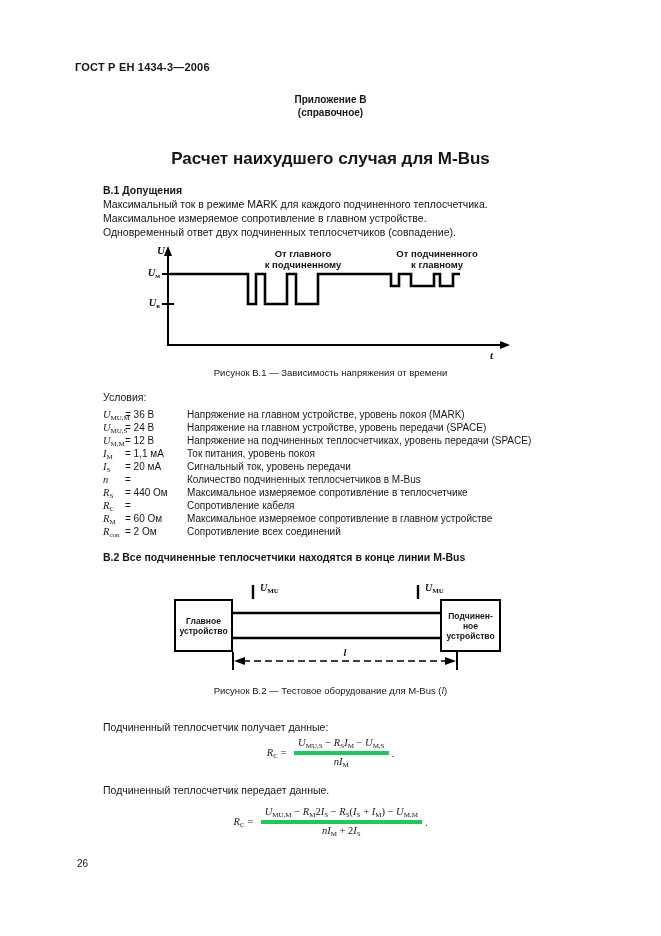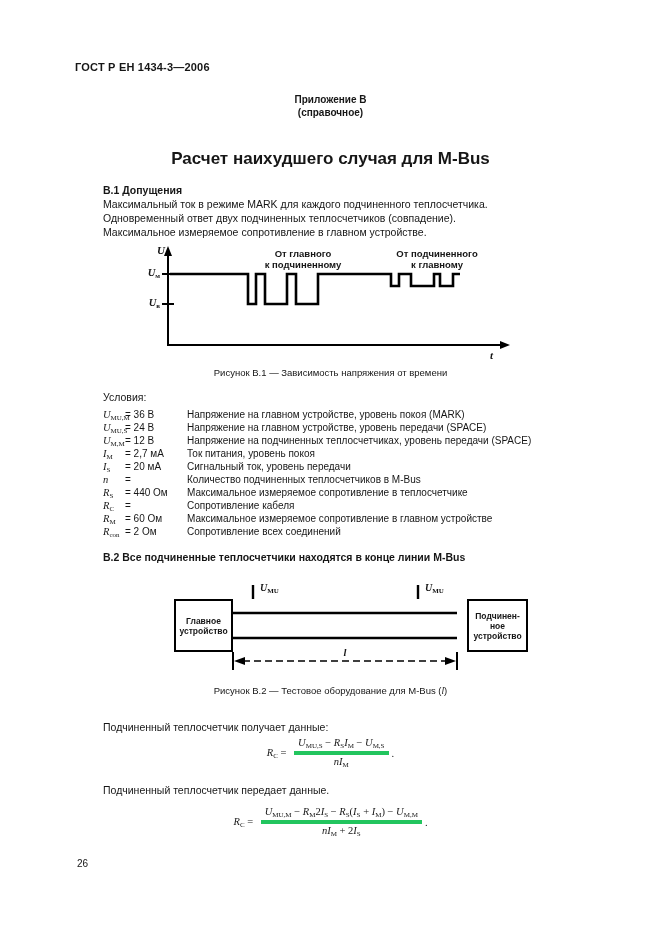--- a/index.html
+++ b/index.html
@@ -61,22 +61,22 @@
 
   <div class="abs doc-header" style="left:75px;top:61px;">ГОСТ Р ЕН 1434-3—2006</div>
 
   <div class="abs center annex" style="top:94px;">Приложение В</div>
   <div class="abs center annex" style="top:107px;">(справочное)</div>
   <div class="abs center annex-title" style="top:149px;">Расчет наихудшего случая для M-Bus</div>
 
   <div class="abs h-sec" style="left:103px;top:184px;">В.1  Допущения</div>
   <div class="abs body-text" style="left:103px;top:197px;width:480px;">
     <div>Максимальный ток в режиме MARK для каждого подчиненного теплосчетчика.</div>
+    <div>Максимальное измеряемое сопротивление в главном устройстве.</div>
     <div>Одновременный ответ двух подчиненных теплосчетчиков (совпадение).</div>
-    <div>Максимальное измеряемое сопротивление в главном устройстве.</div>
   </div>
 
   <div class="abs fig1" style="left:150px;top:245px;">
     <svg width="400" height="125" viewBox="0 0 400 125">
 
       <line x1="18" y1="8" x2="18" y2="101" stroke="#000" stroke-width="2"></line>
       <polygon points="14,11 18,1 22,11" fill="#000"></polygon>
 
       <line x1="18" y1="100" x2="352" y2="100" stroke="#000" stroke-width="2"></line>
       <polygon points="350,96 360,100 350,104" fill="#000"></polygon>
@@ -119,21 +119,21 @@
 
     <div class="cond-row">
       <span class="c-sym"><i class="sym-base">U</i><sub class="sym-sub">M,M</sub></span>
       <span class="c-val">= 12 В</span>
       <span class="c-desc">Напряжение на подчиненных теплосчетчиках, уровень передачи (SPACE)</span>
     </div>
 
 
     <div class="cond-row">
       <span class="c-sym"><i class="sym-base">I</i><sub class="sym-sub">M</sub></span>
-      <span class="c-val">= 2,7 мА</span>
+      <span class="c-val">= 1,1 мА</span>
       <span class="c-desc">Ток питания, уровень покоя</span>
     </div>
 
     <div class="cond-row">
       <span class="c-sym"><i class="sym-base">I</i><sub class="sym-sub">S</sub></span>
       <span class="c-val">= 20 мА</span>
       <span class="c-desc">Сигнальный ток, уровень передачи</span>
     </div>
 
     <div class="cond-row">
@@ -182,21 +182,21 @@
       <line x1="307" y1="74" x2="307" y2="92" stroke="#000" stroke-width="2"></line>
 
       <line x1="93" y1="83" x2="297" y2="83" stroke="#000" stroke-width="1.4" stroke-dasharray="7 4"></line>
       <polygon points="84,83 95,79 95,87" fill="#000"></polygon>
       <polygon points="306,83 295,79 295,87" fill="#000"></polygon>
     </svg>
     <div class="devbox" style="left:24px;top:21px;width:55px;height:49px;">
       <div>Главное</div>
       <div>устройство</div>
     </div>
-    <div class="devbox" style="left:317px;top:21px;width:57px;height:49px;">
+    <div class="devbox" style="left:290px;top:21px;width:57px;height:49px;">
       <div>Подчинен-</div>
       <div>ное</div>
       <div>устройство</div>
     </div>
     <div class="abs umu" style="left:110px;top:4px;"><i>U</i><sub>MU</sub></div>
     <div class="abs umu" style="left:275px;top:4px;"><i>U</i><sub>MU</sub></div>
     <div class="abs len-label" style="left:145px;top:69px;width:100px;text-align:center;">l</div>
   </div>
 
   <div class="abs center caption" style="top:685px;"><span>Рисунок В.2 — Тестовое оборудование для M-Bus (</span><span class="cap-var">l</span><span>)</span></div>

